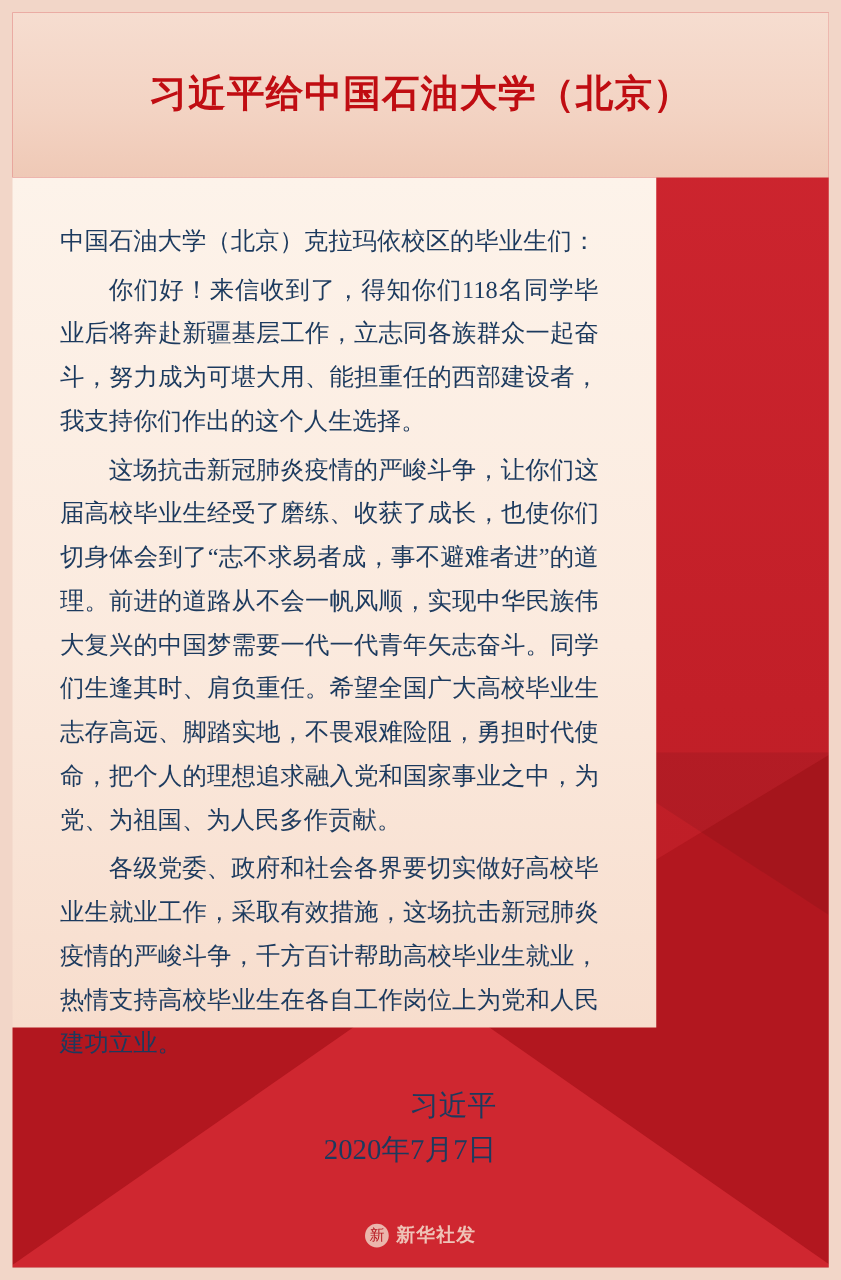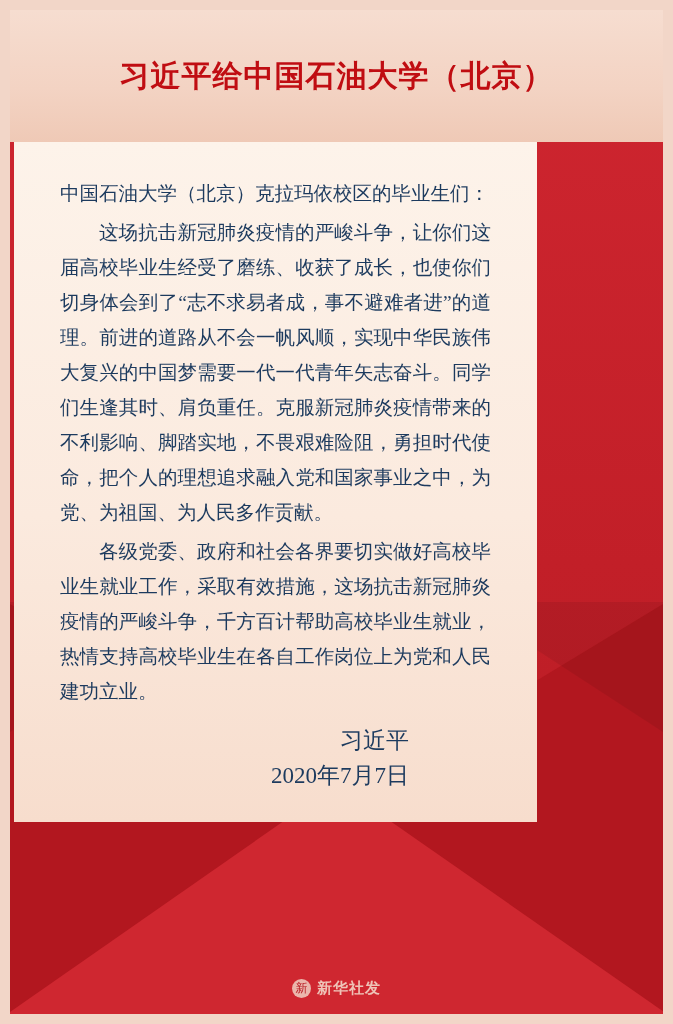--- a/index.html
+++ b/index.html
@@ -105,21 +105,21 @@
     letter-spacing: 1px;
     line-height: 44px;
     text-align: center;
     font-family: "Liberation Serif", "DejaVu Serif", serif;
     white-space: nowrap;
   }
 
   
   .letter {
     position: absolute;
-    left: 14px;
+    left: 2px;
     top: 142px;
     width: 523px;
     height: 680px;
     background: linear-gradient(180deg, #fdf3ea 0%, #fbeade 55%, #f7ddcd 100%);
     box-sizing: border-box;
     padding: 34px 46px 10px 46px;
   }
   .letter p {
     margin: 0 0 4px 0;
     color: #1c3a5e;
@@ -187,21 +187,22 @@
     <div class="env-shadow-r"></div>
     <div class="env-bottom-flap"></div>
   </div>
 
   <div class="header">
     <div class="title-line">习近平给中国石油大学（北京）</div>
   </div>
 
   <div class="letter">
     <p>中国石油大学（北京）克拉玛依校区的毕业生们：</p>
-    <p class="indent">这场抗击新冠肺炎疫情的严峻斗争，让你们这届高校毕业生经受了磨练、收获了成长，也使你们切身体会到了“志不求易者成，事不避难者进”的道理。前进的道路从不会一帆风顺，实现中华民族伟大复兴的中国梦需要一代一代青年矢志奋斗。同学们生逢其时、肩负重任。克服新冠肺炎疫情带来的不利影响、脚踏实地，不畏艰难险阻，勇担时代使命，把个人的理想追求融入党和国家事业之中，为党、为祖国、为人民多作贡献。</p>
+    <p class="indent">你们好！来信收到了，得知你们118名同学毕业后将奔赴新疆基层工作，立志同各族群众一起奋斗，努力成为可堪大用、能担重任的西部建设者，我支持你们作出的这个人生选择。</p>
+    <p class="indent">这场抗击新冠肺炎疫情的严峻斗争，让你们这届高校毕业生经受了磨练、收获了成长，也使你们切身体会到了“志不求易者成，事不避难者进”的道理。前进的道路从不会一帆风顺，实现中华民族伟大复兴的中国梦需要一代一代青年矢志奋斗。同学们生逢其时、肩负重任。希望全国广大高校毕业生志存高远、脚踏实地，不畏艰难险阻，勇担时代使命，把个人的理想追求融入党和国家事业之中，为党、为祖国、为人民多作贡献。</p>
     <p class="indent">各级党委、政府和社会各界要切实做好高校毕业生就业工作，采取有效措施，这场抗击新冠肺炎疫情的严峻斗争，千方百计帮助高校毕业生就业，热情支持高校毕业生在各自工作岗位上为党和人民建功立业。</p>
     <div class="sig">
       <div>习近平</div>
       <div class="date">2020年7月7日</div>
     </div>
   </div>
 
   <div class="frame"></div>
 
   <div class="footer">

